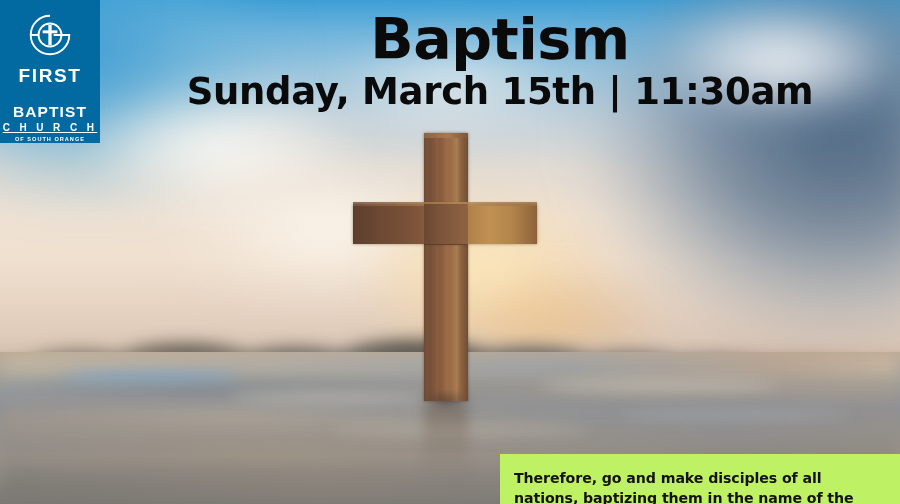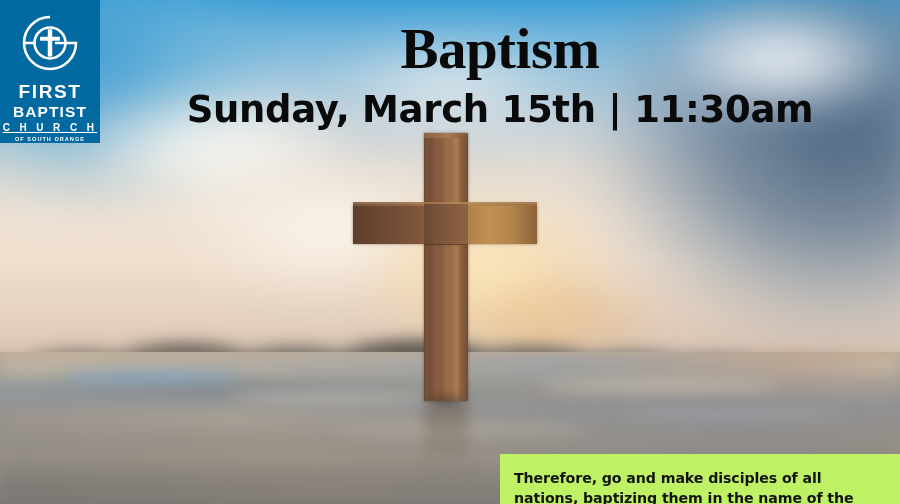--- a/index.html
+++ b/index.html
@@ -281,40 +281,39 @@
   }
   .logo-mark { width: 62px; height: 62px; display: block; }
   .logo-word {
     color: #fff;
     font-family: "Liberation Sans", sans-serif;
     font-weight: bold;
     text-align: center;
     line-height: 1;
   }
   .lw-first  { font-size: 19px; letter-spacing: 1.6px; margin-top: 8px; }
-  .lw-baptist{ font-size: 15.5px; letter-spacing: 1.1px; margin-top: 3px; }
+  .lw-baptist{ font-size: 15.5px; letter-spacing: 1.1px; margin-top: 19px; }
   .lw-church { font-size: 10px; letter-spacing: 3.4px; margin-top: 4px; text-decoration: underline; }
   .lw-sub    { font-size: 5.6px; letter-spacing: 1.0px; margin-top: 4px; font-weight: bold; }
 
   
   .headline {
     position: absolute;
     left: 100px; top: 8px;
     width: 800px;
     text-align: center;
     color: #0a0a0a;
     font-family: "DejaVu Sans", sans-serif;
   }
   .title {
     font-size: 57px;
     font-weight: bold;
     line-height: 1.02;
     letter-spacing: -0.5px;
-    margin: 12px;
-    font-family: Liberation Serif, serif;
+    margin: 2px;
   }
   .subtitle {
     font-size: 37px;
     font-weight: bold;
     line-height: 1.1;
     letter-spacing: -0.3px;
     margin: 4px 0 0 0;
     text-align: center;
   }
 

